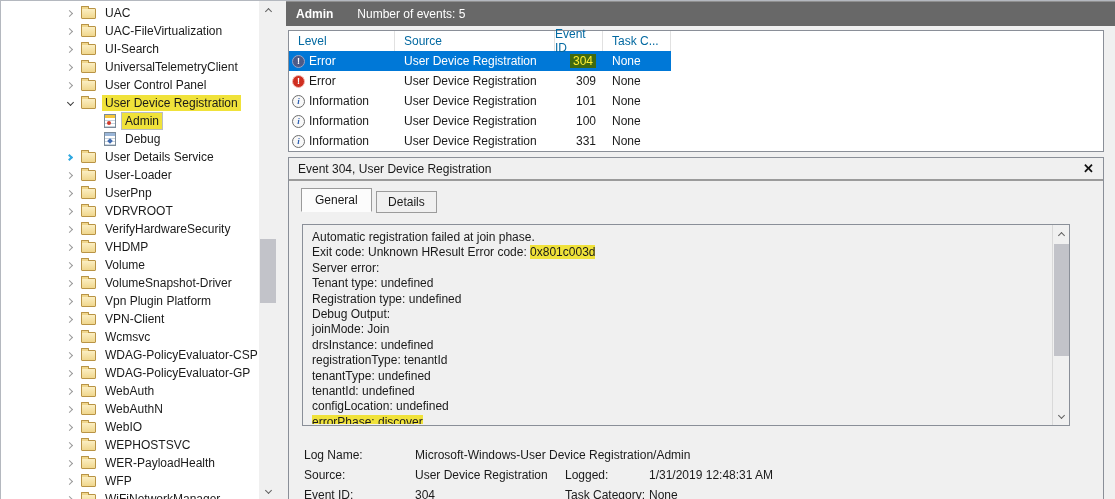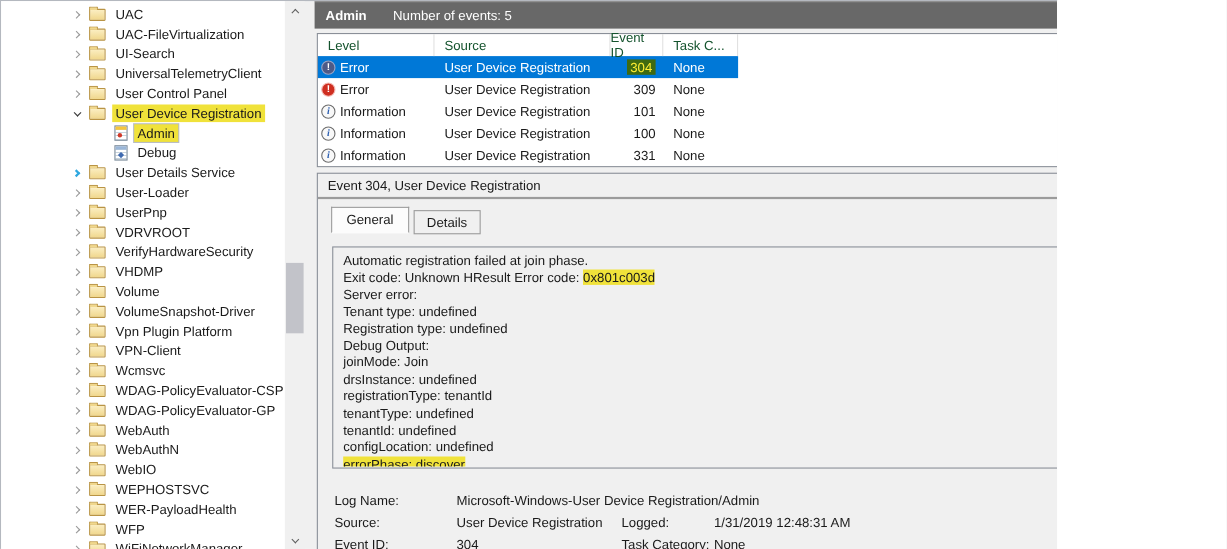--- a/index.html
+++ b/index.html
@@ -1,18 +1,18 @@
 <!DOCTYPE html>
 <html><head>
 <meta charset="utf-8">
 <style>
   * { box-sizing: border-box; }
   html,body { margin:0; padding:0; }
   body { font-family:"Liberation Sans", sans-serif; font-size:12px; color:#1a1a1a; background:#fff; }
-  .window { position:relative; width:961px; height:499px; background:#f0f0f0; overflow:hidden;
+  .window { position:relative; width:1115px; height:499px; background:#f0f0f0; overflow:hidden;
             border-top:1px solid #b4b8bf; border-left:1px solid #b4b8bf; }
 
   
   .tree-pane { position:absolute; left:0; top:0; width:258px; height:499px; background:#fff; overflow:hidden; padding-top:3px; }
   .tree-row { height:18px; display:flex; align-items:center; white-space:nowrap; cursor:default; }
   .chevbox { width:17px; height:18px; display:flex; align-items:center; justify-content:center; flex:none; }
   .indent0 { padding-left:61px; }
   .indent1 { padding-left:101px; }
   .chev { display:inline-block; width:5px; height:5px; border-right:1.4px solid #9a9a9a; border-bottom:1.4px solid #9a9a9a; }
   .chev.right { transform:rotate(-45deg); margin-left:-2px; }
@@ -43,21 +43,21 @@
 
   
   .header-bar { position:absolute; left:285px; top:0; width:830px; height:25px; background:#686868;
                 color:#fff; display:flex; align-items:center; box-shadow:inset 0 1px 0 #8f8f8f; }
   .header-bar .htitle { font-weight:bold; margin-left:10px; }
   .header-bar .hcount { margin-left:24px; }
 
   
   .event-list { position:absolute; left:287px; top:29px; width:816px; height:122px; background:#fff; border:1px solid #8a8f98; }
   .cols { display:flex; height:20px; align-items:stretch; }
-  .colcell { display:flex; align-items:center; border-right:1px solid #e1e1e1; padding-left:9px; color:#14532d; }
+  .colcell { display:flex; align-items:center; border-right:1px solid #e1e1e1; padding-left:9px; color:#0369a1; }
   .c-level { width:106px; } .c-source { width:160px; } .c-id { width:48px; justify-content:flex-end; padding-right:7px; padding-left:0; } .c-task { width:68px; }
   .evrow { display:flex; height:20px; width:382px; align-items:center; }
   .evrow.sel { background:#0078d7; color:#fff; }
   .ecell { display:flex; align-items:center; height:100%; }
   .e-level { width:106px; padding-left:3px; } .e-source { width:160px; padding-left:9px; }
   .e-id { width:48px; justify-content:flex-end; padding-right:7px; } .e-task { width:68px; padding-left:9px; }
   .evicon { width:13px; height:13px; border-radius:50%; margin-right:4px; flex:none;
             display:flex; align-items:center; justify-content:center; font-size:9px; font-weight:bold; }
   .evicon.error { background:#cf2e20; border:1px solid #f3b9b3; color:#fff; }
   .evicon.error.selicon { background:#4d5a87; border-color:#9aa4c4; }

